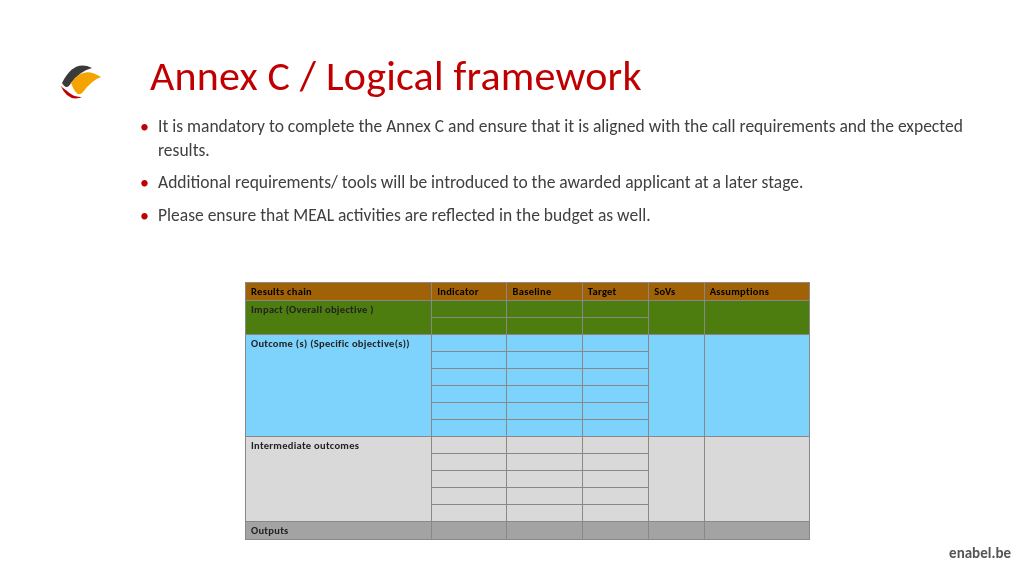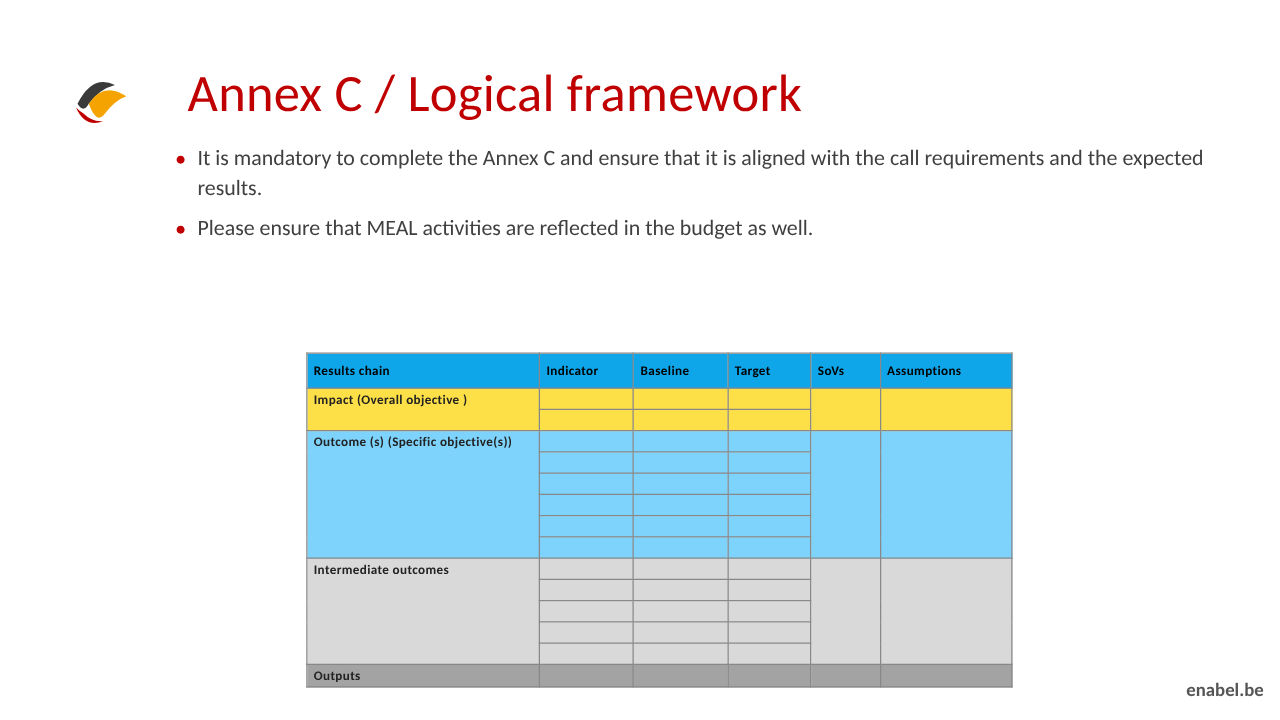--- a/index.html
+++ b/index.html
@@ -60,26 +60,26 @@
     font-size: 10.5px;
   }
   .table-wrap th, .table-wrap td {
     border: 1px solid #888;
     padding: 2px 5px;
     text-align: left;
     font-weight: 700;
     letter-spacing: 0.3px;
   }
   .table-wrap th {
-    background: #0ea5e9;
+    background: #a16207;
     color: #000;
     font-weight: 700;
-    height: 28px;
-  }
-  .row-impact   { background: #fde047; }
+    height: 18px;
+  }
+  .row-impact   { background: #4d7c0f; }
   .row-outcome  { background: #7dd3fc; }
   .row-inter    { background: #d9d9d9; }
   .row-outputs  { background: #a3a3a3; }
   .table-wrap td {
     height: 17px;
     color: #222;
   }
   .col-results  { width: 168px; }
   .col-ind      { width: 68px; }
   .col-base     { width: 68px; }
@@ -103,20 +103,21 @@
     <path d="M20 55 Q40 15 70 30 Q50 35 35 55 Q28 68 20 55 Z" fill="#3a3a3a"></path>
     <path d="M35 55 Q55 25 85 45 Q70 50 55 70 Q45 82 35 55 Z" fill="#f5a300"></path>
     <path d="M18 60 Q30 88 55 78 Q40 80 28 68 Q22 64 18 60 Z" fill="#C00000"></path>
   </svg>
 </div>
 
 <h1 class="title">Annex C / Logical framework</h1>
 
 <ul class="bullets">
   <li>It is mandatory to complete the Annex C and ensure that it is aligned with the call requirements and the expected results.</li>
+  <li>Additional requirements/ tools will be introduced to the awarded applicant at a later stage.</li>
   <li>Please ensure that MEAL activities are reflected in the budget as well.</li>
 </ul>
 
 <table class="table-wrap">
   <thead>
     <tr>
       <th class="col-results">Results chain</th>
       <th class="col-ind">Indicator</th>
       <th class="col-base">Baseline</th>
       <th class="col-target">Target</th>

